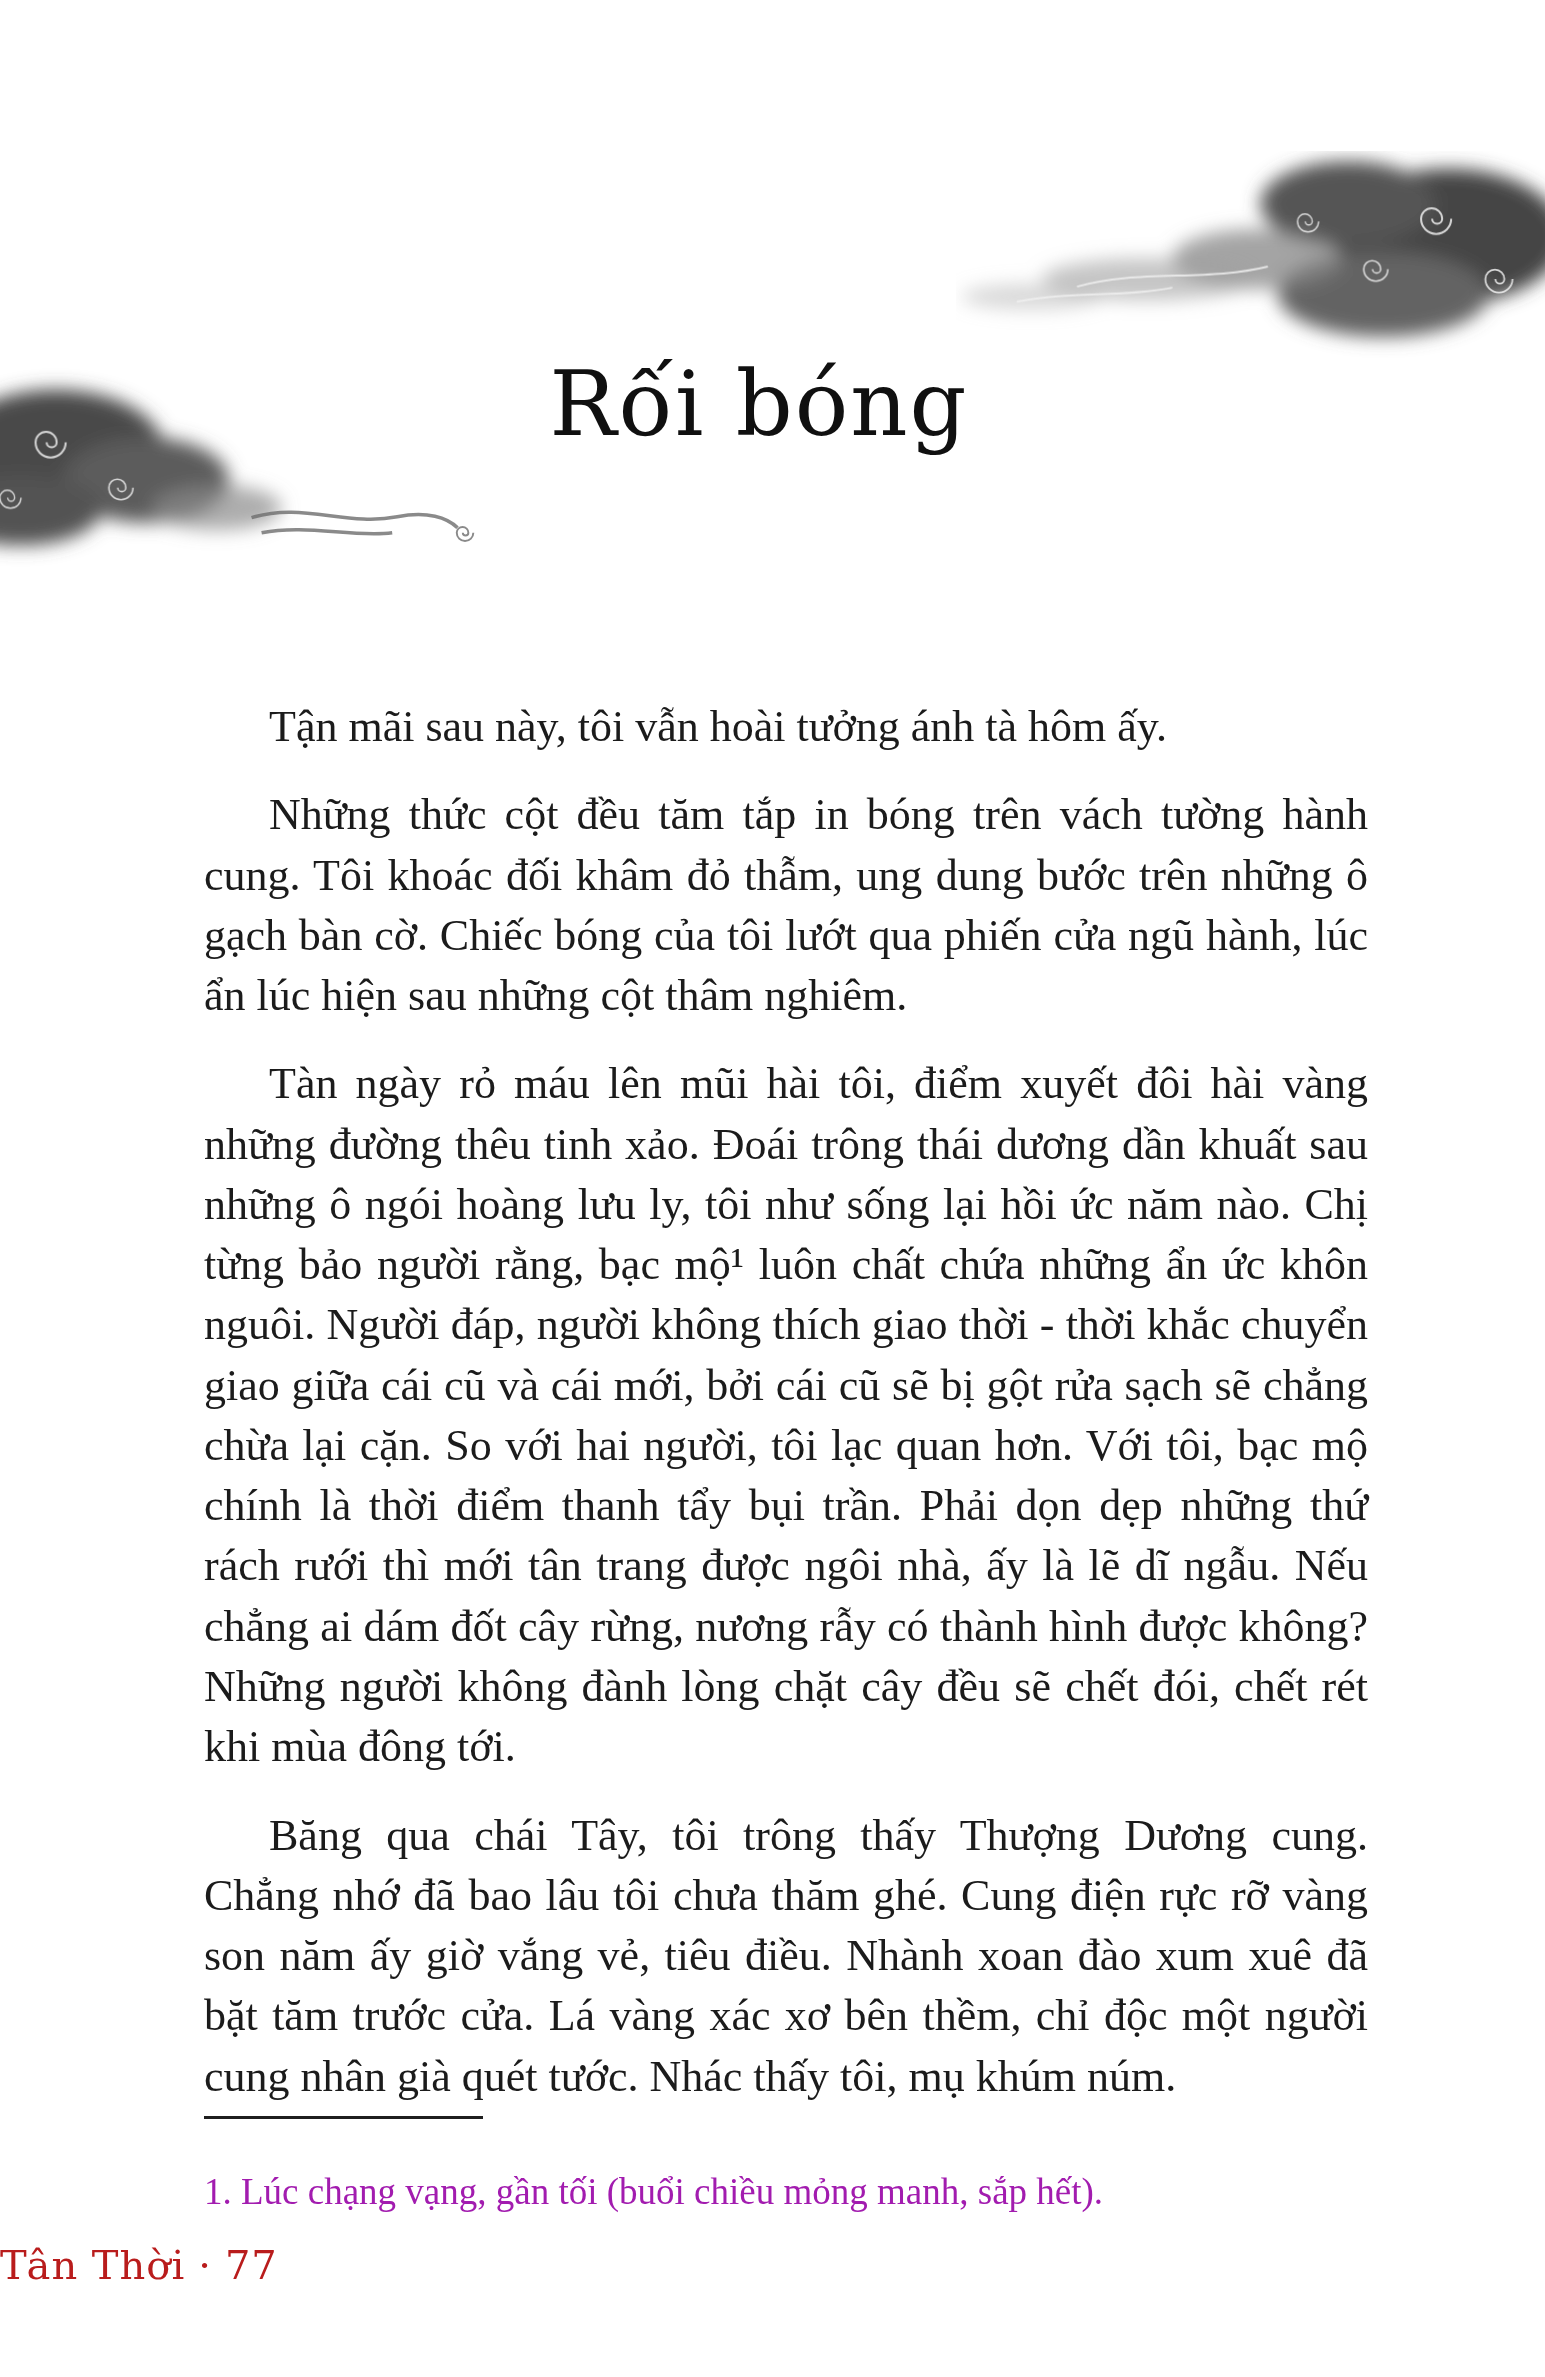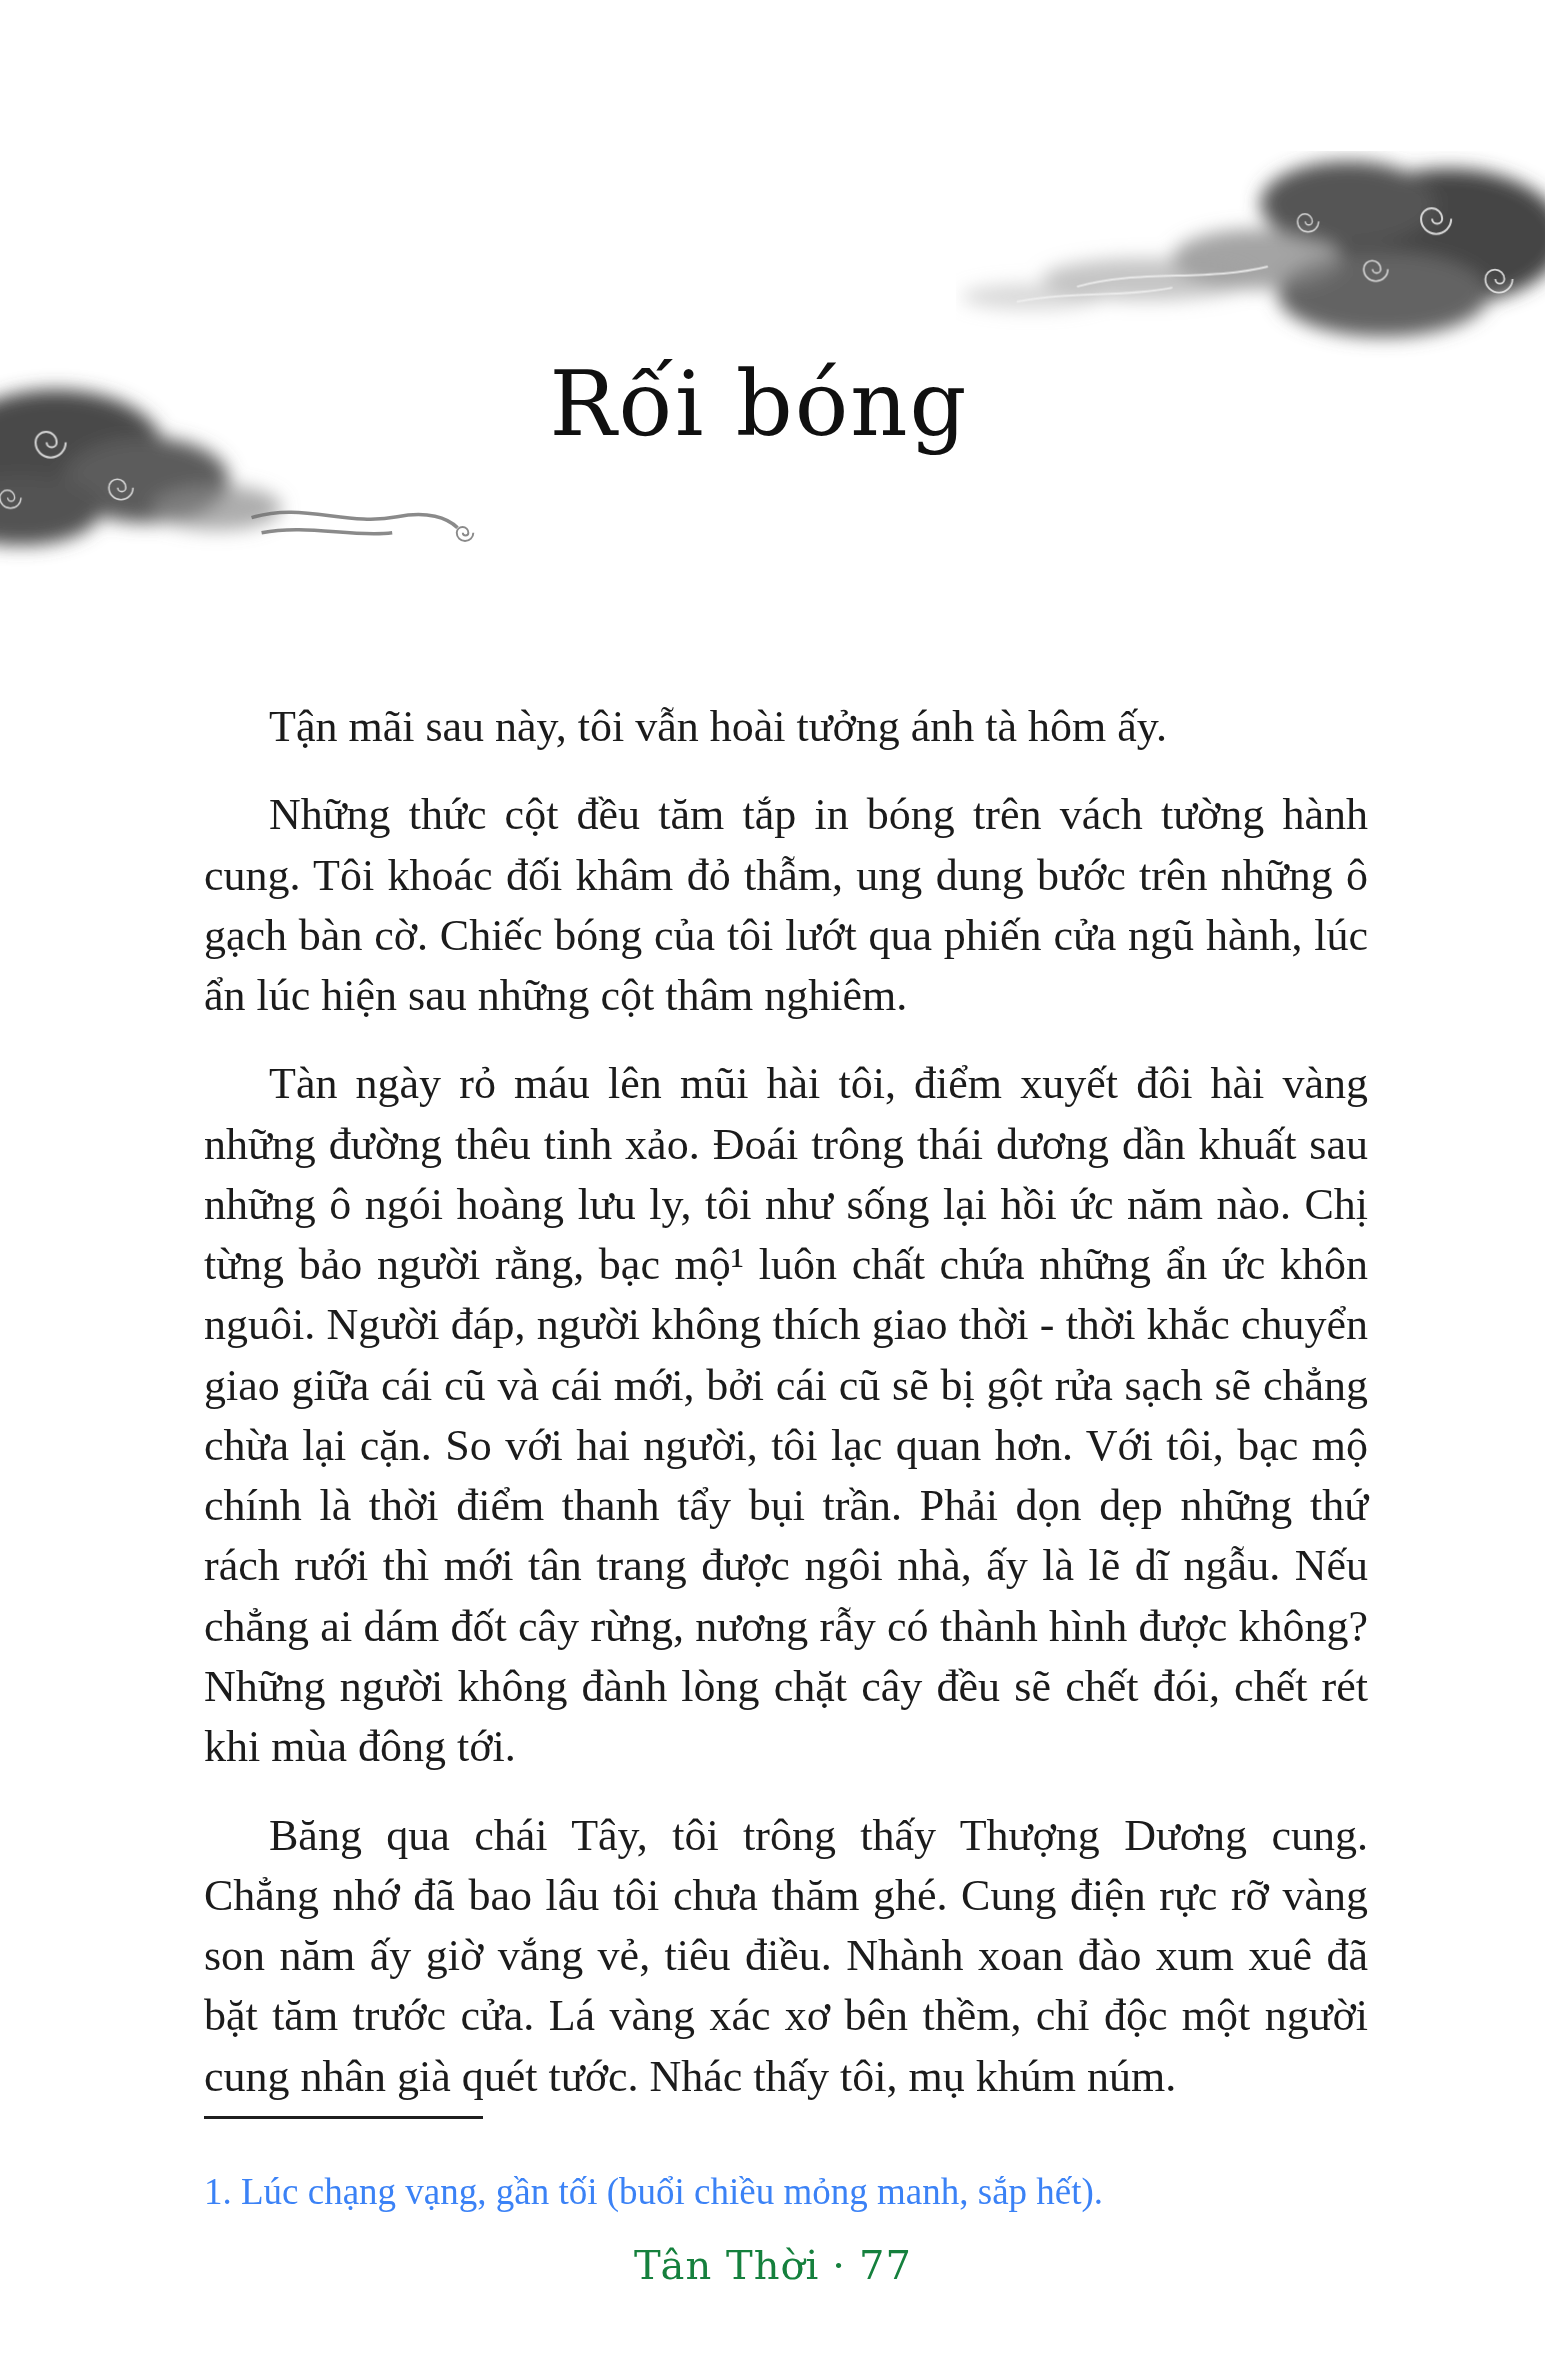--- a/index.html
+++ b/index.html
@@ -58,34 +58,33 @@
   }
   .footnote-rule {
     width: 279px;
     height: 2.5px;
     background: #1f1f1f;
     margin-bottom: 14px;
   }
   .footnote {
     font-size: 37px;
     line-height: 1.35;
-    color: #3b82f6;
+    color: #a21caf;
     margin-top: 48px;
   }
 
   
   .running-footer {
     position: absolute;
     left: 0;
     top: 2242px;
     width: 1546px;
-    text-align: center;
     font-family: "DejaVu Serif", serif;
     font-size: 40px;
-    color: #15803d;
+    color: #b91c1c;
     letter-spacing: 1px;
   }
   .running-footer .sep { margin: 0 13px; }
 </style>
 </head>
 <body>
 
 <div class="page">
 
   <div class="cloud cloud-tr">

